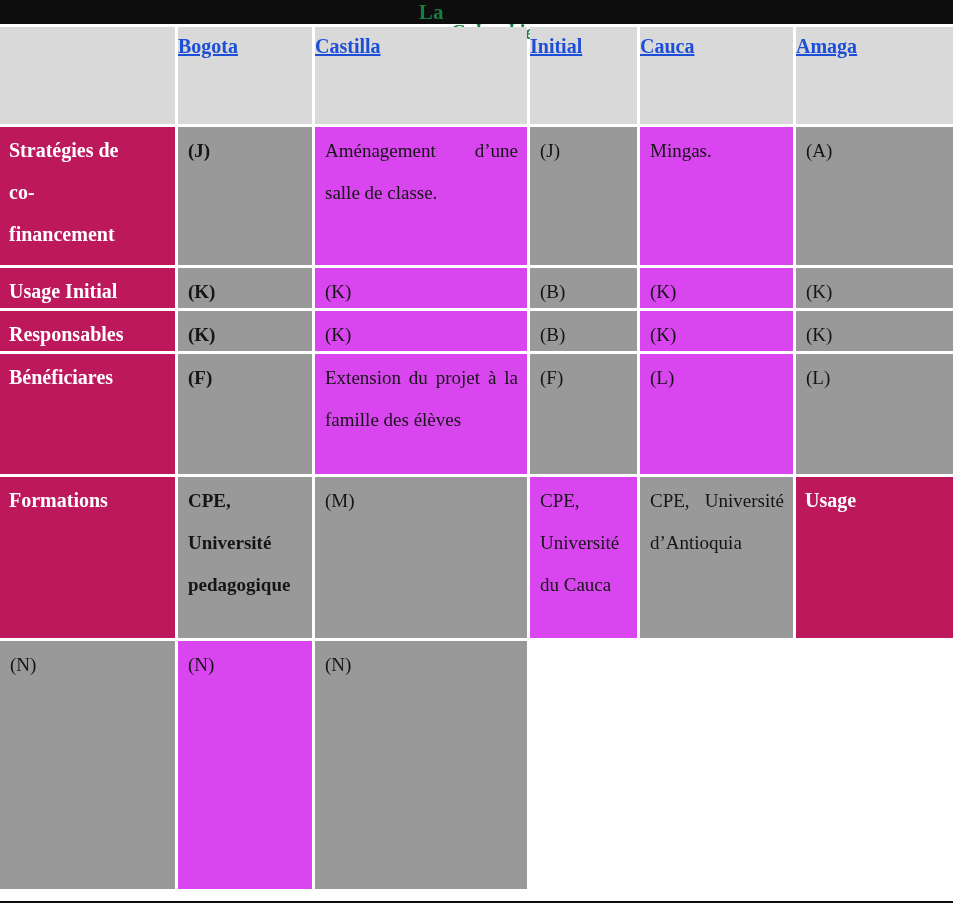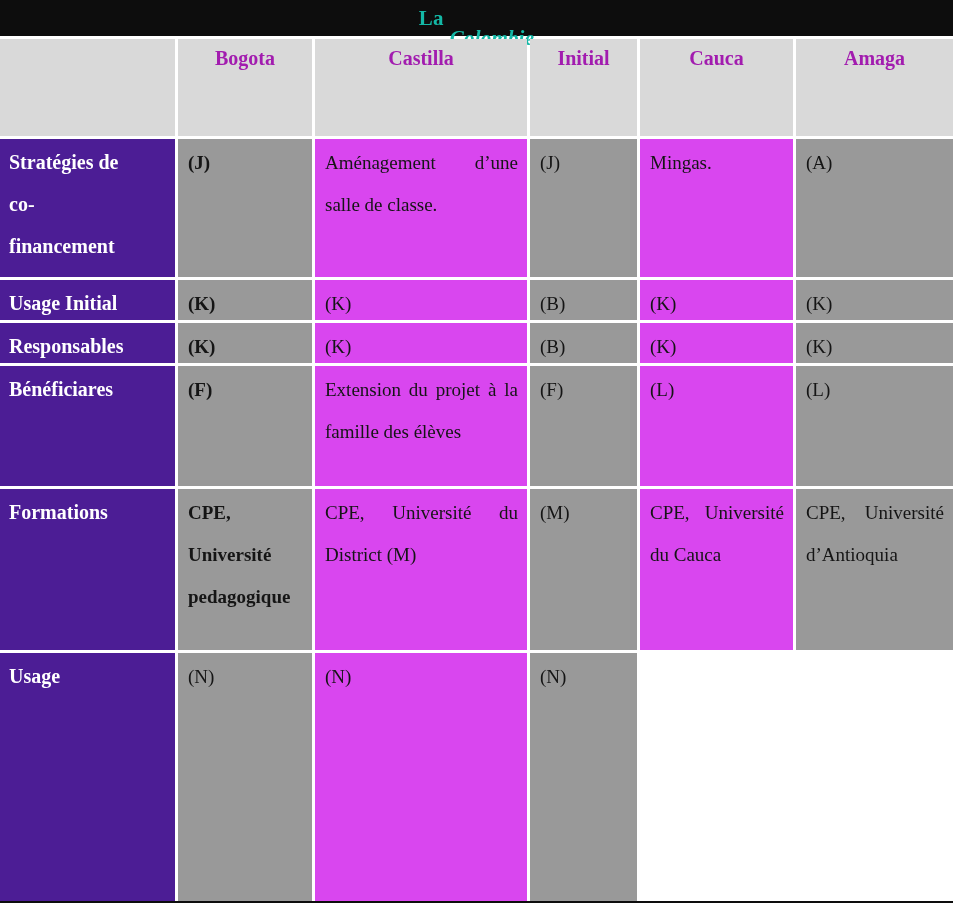--- a/index.html
+++ b/index.html
@@ -15,23 +15,23 @@
     overflow: hidden;
   }
   .table {
     width: 953px;
     height: 903px;
     box-sizing: border-box;
     background: #ffffff;
     border-bottom: 2px solid #0d0d0d;
   }
   .title-row {
-    height: 36px;
+    height: 24px;
     background: #0d0d0d;
-    color: #14b8a6;
+    color: #15803d;
     display: flex;
     align-items: center;
     justify-content: center;
     font-weight: bold;
     font-size: 21px;
     letter-spacing: 0.2px;
   }
   .title-row .italic { font-style: italic; margin-left: 6px; margin-top: 40px; }
   .grid {
     margin-top: 3px;
@@ -43,27 +43,28 @@
     background: #ffffff;
   }
   .grid > div {
     box-sizing: border-box;
     overflow: hidden;
   }
   .hdr {
     background: #d9d9d9;
     font-weight: bold;
     font-size: 20px;
-    color: #a21caf;
-    text-align: center;
+    color: #1d4ed8;
+    text-align: left;
     padding-top: 8px;
+    text-decoration: underline;
   }
   .corner { background: #d9d9d9; }
   .label-cell {
-    background: #4c1d95;
+    background: #be185d;
     color: #ffffff;
     font-weight: bold;
     font-size: 20px;
     line-height: 2.1;
     padding: 2px 36px 2px 9px;
     text-align: left;
   }
   .cell {
     font-size: 19px;
     color: #151515;
@@ -110,21 +111,20 @@
         <div class="cell light">(K)</div>
         <div class="cell mid">(K)</div>
         <div class="label-cell">Bénéficiares</div>
         <div class="cell mid boldcol">(F)</div>
         <div class="cell light">Extension du projet à la famille des élèves</div>
         <div class="cell mid">(F)</div>
         <div class="cell light">(L)</div>
         <div class="cell mid">(L)</div>
         <div class="label-cell">Formations</div>
         <div class="cell mid boldcol">CPE, Université pedagogique</div>
-        <div class="cell light">CPE, Université du District (M)</div>
         <div class="cell mid">(M)</div>
         <div class="cell light">CPE, Université du Cauca</div>
         <div class="cell mid">CPE, Université d’Antioquia</div>
         <div class="label-cell">Usage</div>
         <div class="cell mid">(N)</div>
         <div class="cell light">(N)</div>
         <div class="cell mid">(N)</div>
       </div>
   </div>
 </div>

